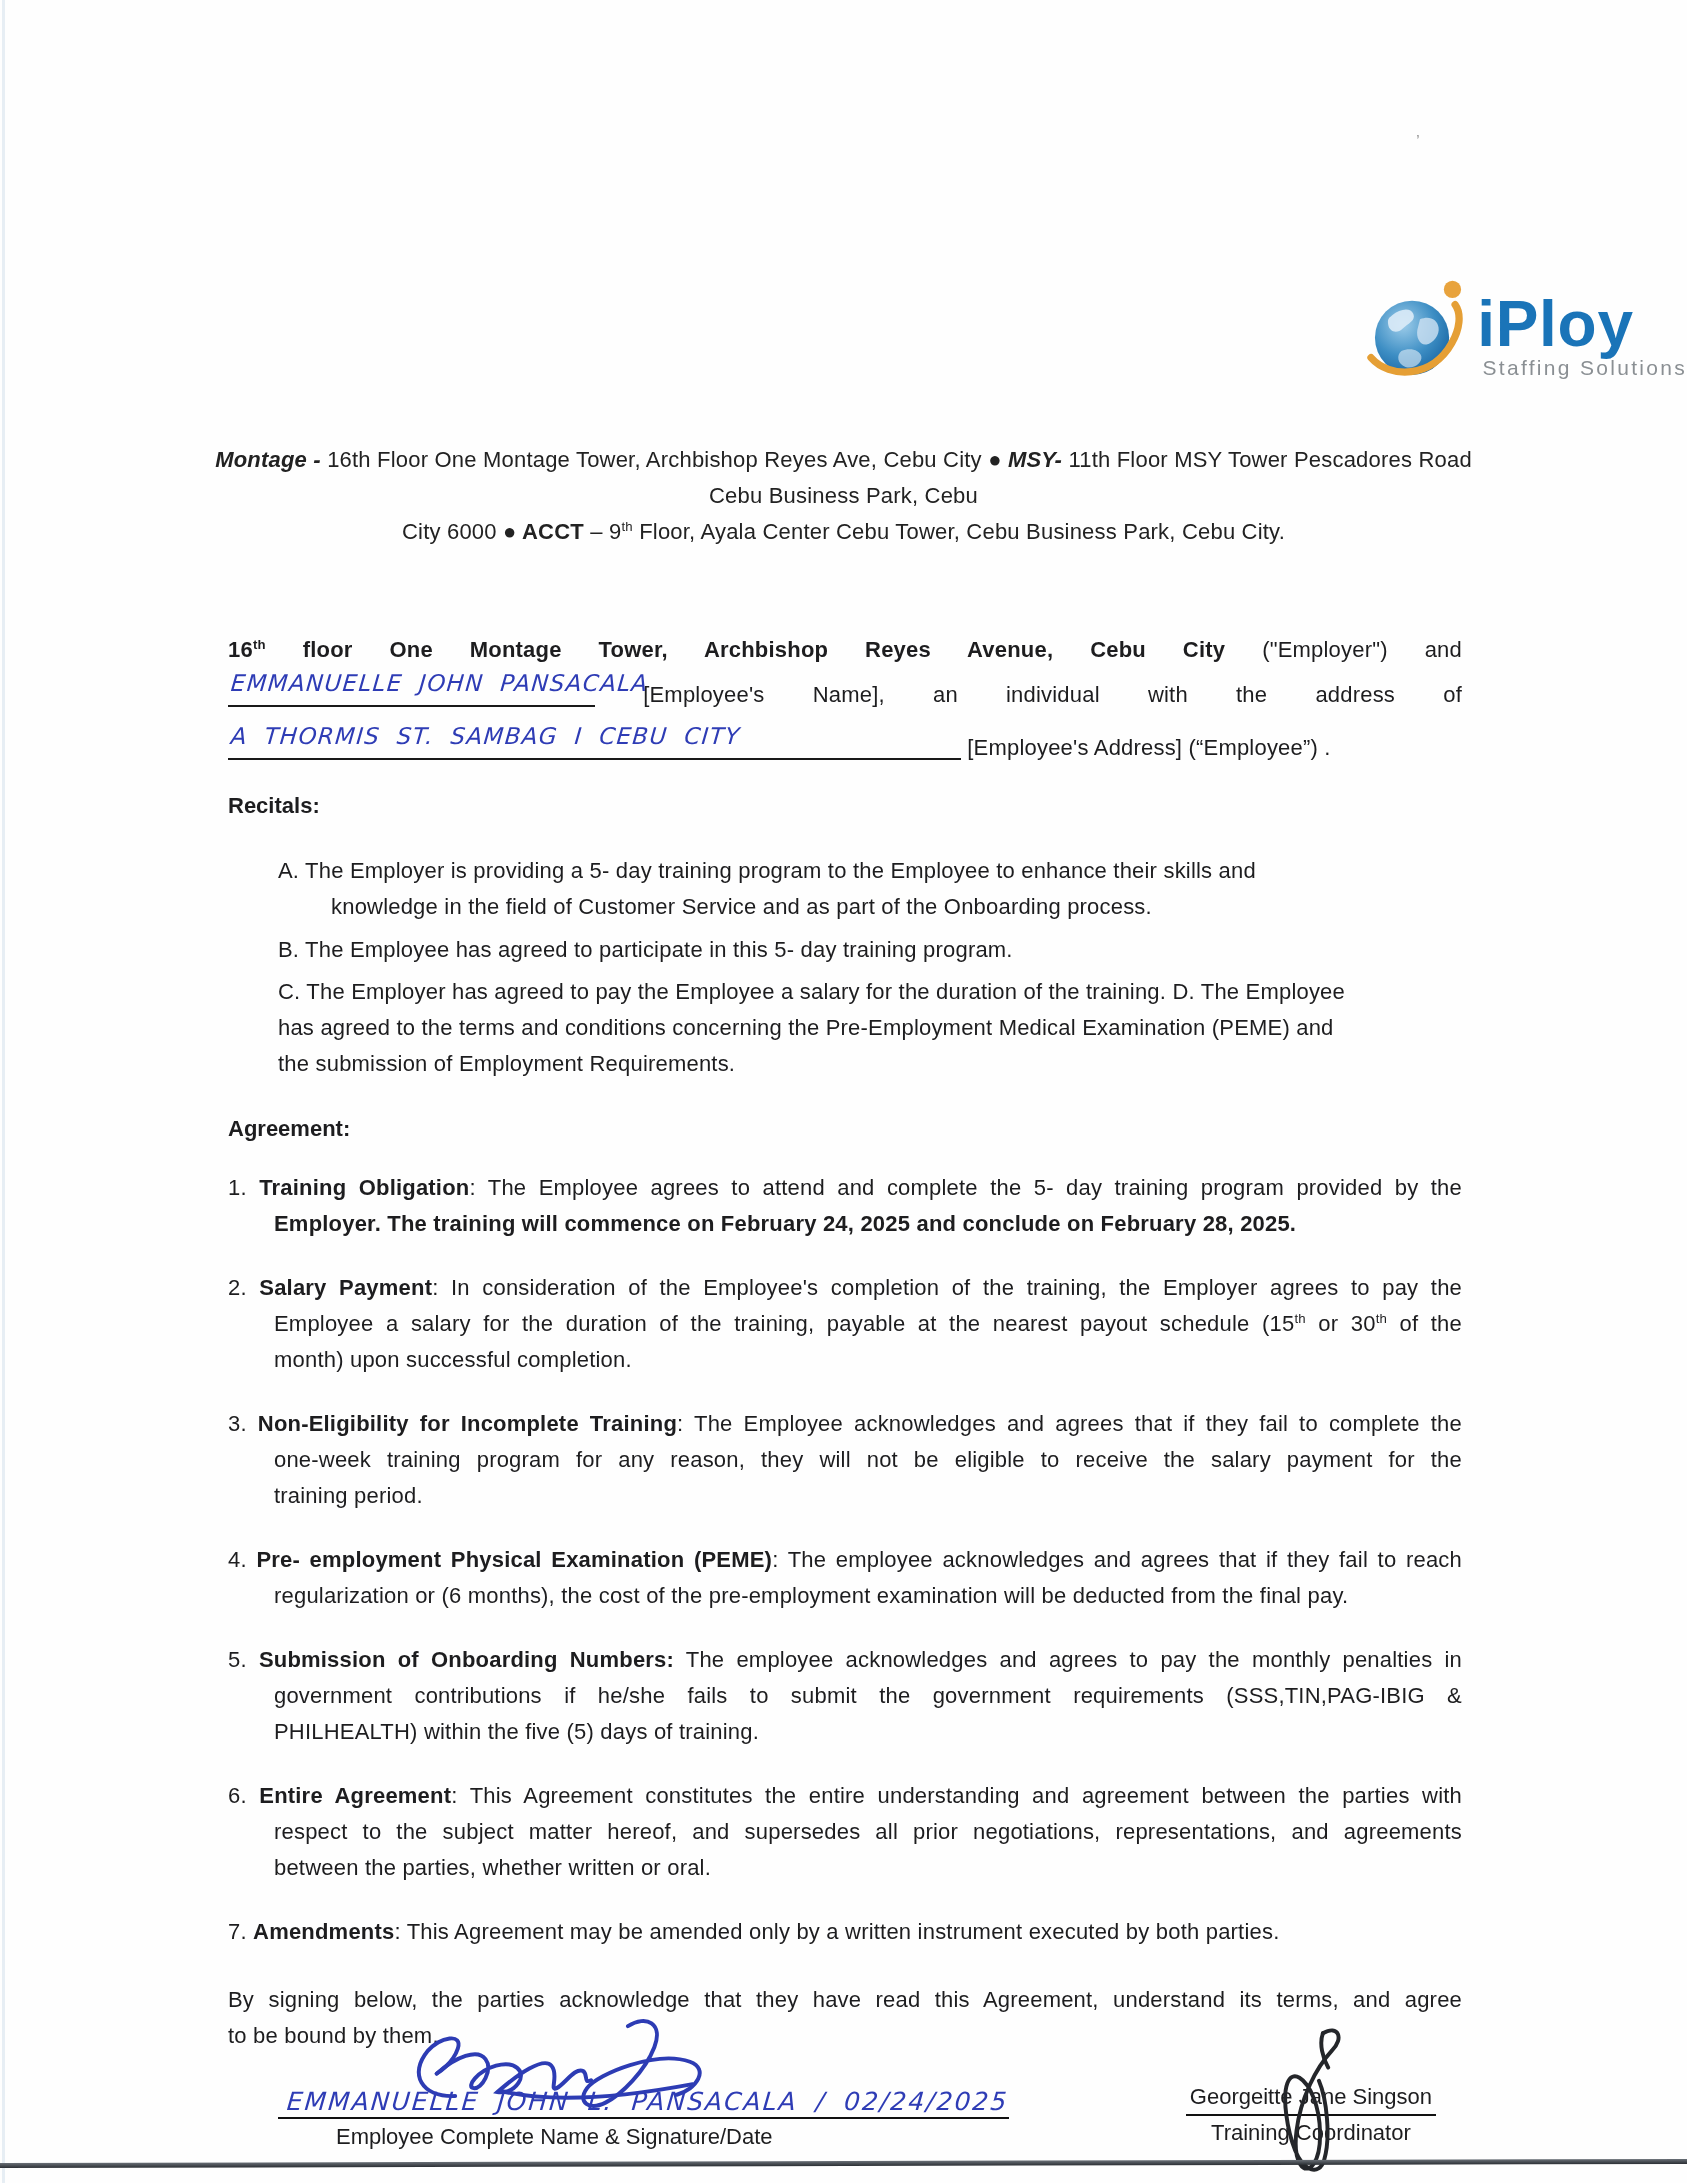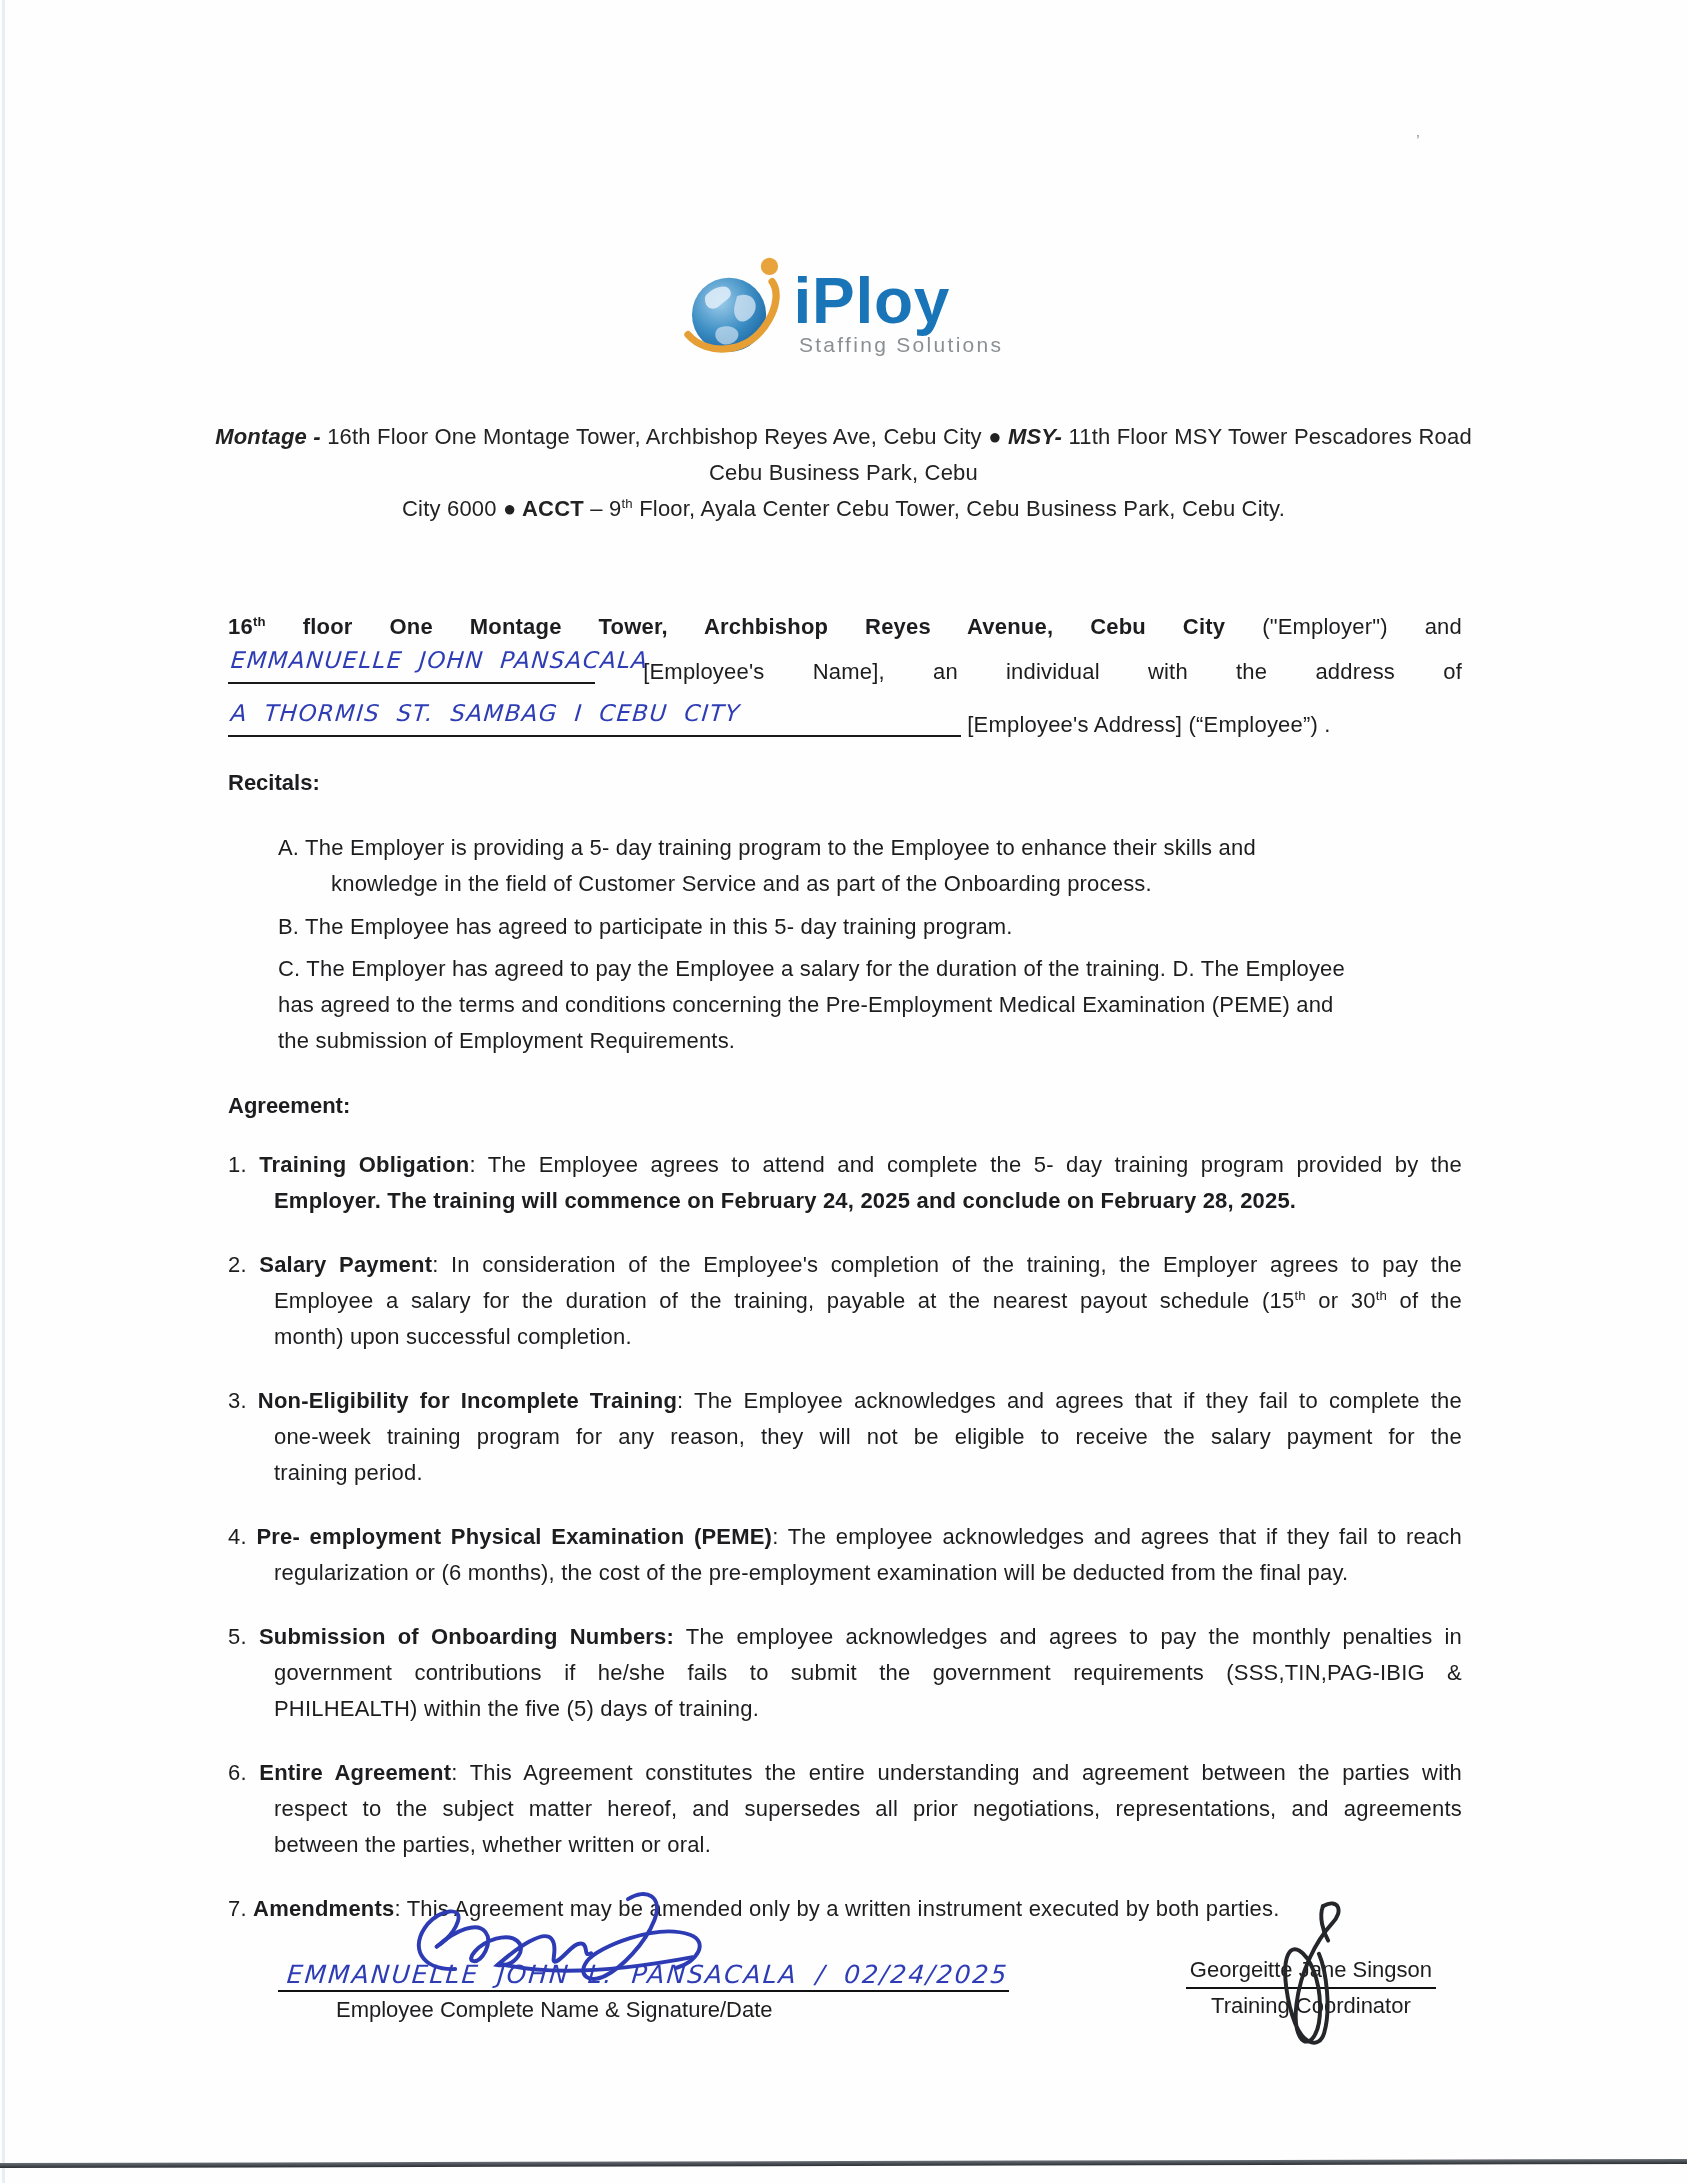--- a/index.html
+++ b/index.html
@@ -16,21 +16,21 @@
   .scan-left{position:absolute;left:2px;top:0;width:3.3px;height:100%;background:#e7eef4;}
   .scan-bottom{
     position:absolute;left:-10px;bottom:17px;width:1707px;height:5.3px;
     background:linear-gradient(to bottom,#6a7077,#2b2f34);
     transform:rotate(-0.14deg);
   }
   .speck{position:absolute;left:1416px;top:132px;color:#9a9a9a;font-size:17px;}
   .speck::after{content:"’";}
 
   
-  .logo-row{display:flex;justify-content:center;padding-top:255px;}
+  .logo-row{display:flex;justify-content:flex-end;padding-top:255px;margin-top:23px;}
   .logo{display:flex;align-items:flex-start;}
   .logo-text{margin-left:4px;margin-top:17px;}
   .brand{font-size:64px;font-weight:bold;color:#1a74b8;line-height:0.92;letter-spacing:0.7px;}
   .tagline{font-size:21px;color:#8a8f93;letter-spacing:2.3px;margin-top:2.6px;padding-left:5.3px;}
 
   
   .address{
     margin:57px auto 0 auto;width:1297px;
     font-size:20px;line-height:27px;color:#222;
     text-align:center;
@@ -188,20 +188,24 @@
             <div class="tline just"><span>6. </span><span class="b">Entire Agreement</span><span>: This Agreement constitutes the entire understanding and agreement between the parties with</span></div>
             <div class="tline just" style="padding-left: 46px;"><span>respect to the subject matter hereof, and supersedes all prior negotiations, representations, and agreements</span></div>
             <div class="tline" style="padding-left: 46px;"><span>between the parties, whether written or oral.</span></div>
           </div>
           <div class="item">
             <div class="tline"><span>7. </span><span class="b">Amendments</span><span>: This Agreement may be amended only by a written instrument executed by both parties.</span></div>
           </div>
         </div>
     </div>
 
+    <div class="closing">
+        <div class="tline just"><span>By signing below, the parties acknowledge that they have read this Agreement, understand its terms, and agree</span></div>
+        <div class="tline"><span>to be bound by them.</span></div>
+      </div>
   </div>
 
   <div class="signatures">
     <div class="sig-left">
       <span class="emp-sig-svg">
         <svg width="370" height="122" viewBox="0 0 560 185">
           <g stroke="#2d3cb4" stroke-width="6" fill="none" stroke-linecap="round">
             <path d="M118,132 C66,134 48,98 76,64 C96,42 130,36 122,60 C114,84 90,98 90,98"></path>
             <path d="M90,98 C120,72 152,60 164,76 C176,92 158,122 146,120 C134,118 152,94 180,86 C208,78 226,94 214,112 C202,130 182,126 182,126 C214,98 252,72 264,86 C276,100 260,126 272,120 C284,114 300,88 312,94 C320,99 312,114 324,108"></path>
             <path d="M380,26 C408,8 434,22 420,58 C406,94 370,130 346,142 C322,154 302,142 318,120 C334,98 424,62 474,80 C504,91 484,122 454,130"></path>

